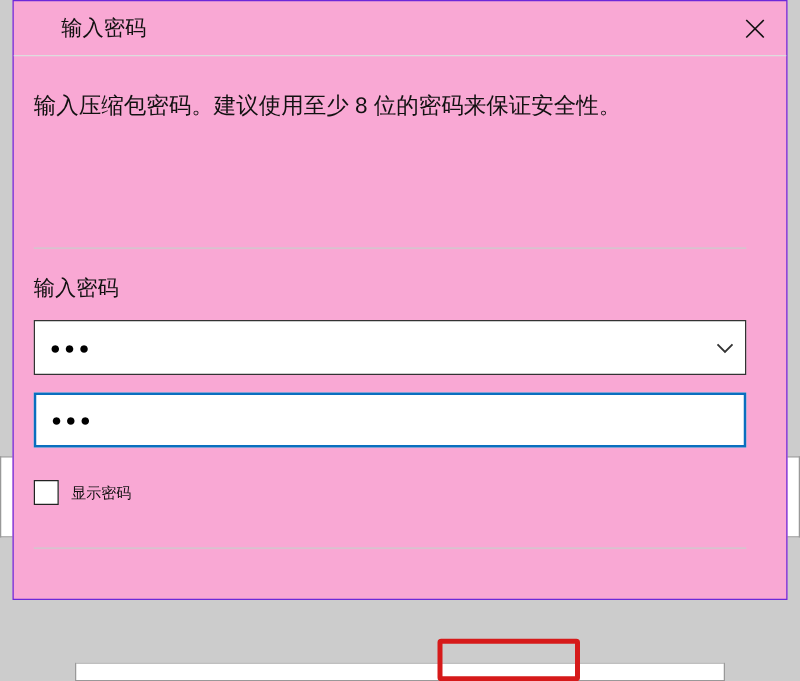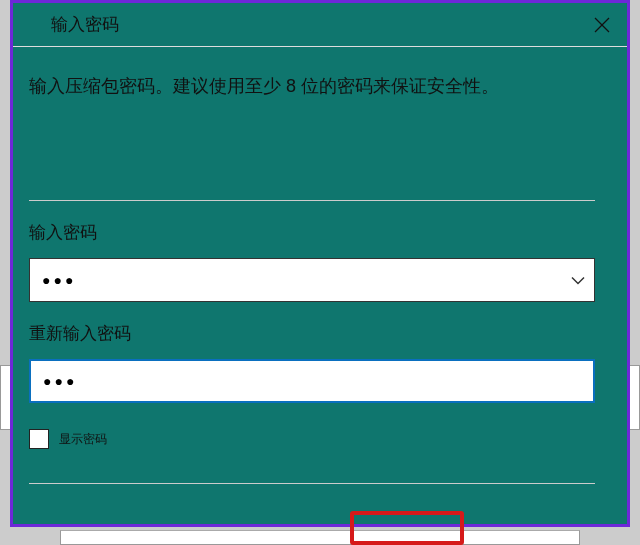--- a/index.html
+++ b/index.html
@@ -18,22 +18,22 @@
     }
     .bg1 { left: 0; top: 365px; width: 12px; height: 65px; border-right: none; }
     .bg2 { left: 628px; top: 365px; width: 12px; height: 65px; border-left: none; }
     .bg3 { left: 60px; top: 530px; width: 520px; height: 15px; border-top: 1px solid #aaa; }
 
     .dialog {
       position: absolute;
       left: 10px;
       top: 0px;
       width: 620px;
-      background: #0f766e;
-      border: 3px solid #6d28d9;
+      background: #f9a8d4;
+      border: 1px solid #6d28d9;
       box-shadow: 0 0 0 rgba(0,0,0,0);
     }
     .titlebar {
       display: flex;
       align-items: center;
       justify-content: space-between;
       height: 44px;
       padding: 0 0 0 38px;
       border-bottom: 1px solid #ddd;
     }
@@ -179,21 +179,20 @@
       <div class="combo">
         <span class="dots">●●●</span>
         <span class="chev">
           <svg width="14" height="10" viewBox="0 0 14 10">
             <polyline points="1,2 7,8 13,2" fill="none" stroke="#333" stroke-width="1.5"></polyline>
           </svg>
         </span>
       </div>
     </div>
 
-    <div class="field-label">重新输入密码</div>
     <div class="input-wrap">
       <input type="text" class="text-input" value="●●●" style="">
     </div>
 
     <div class="checkbox-row">
       <div class="checkbox"></div>
       <span class="checkbox-label">显示密码</span>
     </div>
 
     <hr class="footer-divider">

